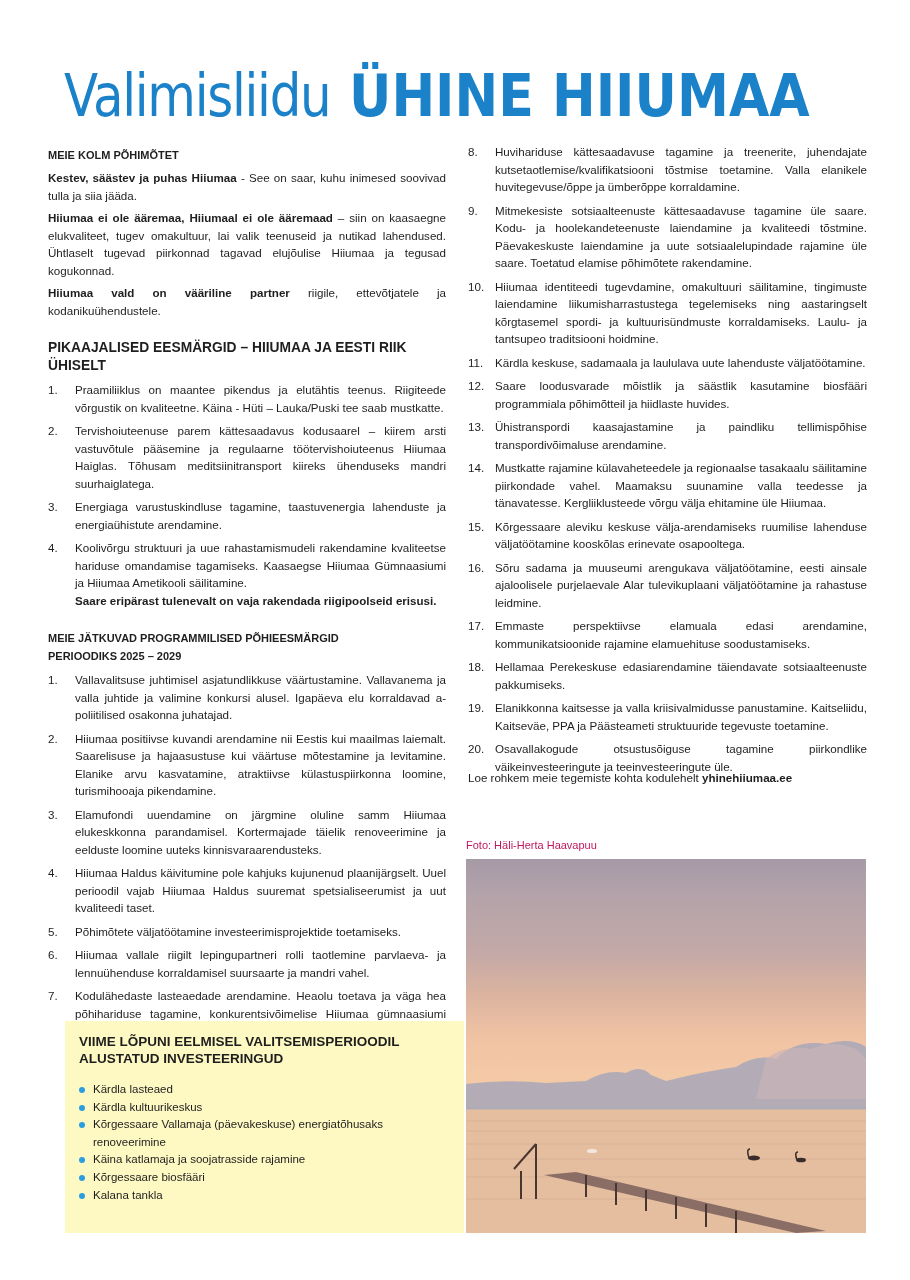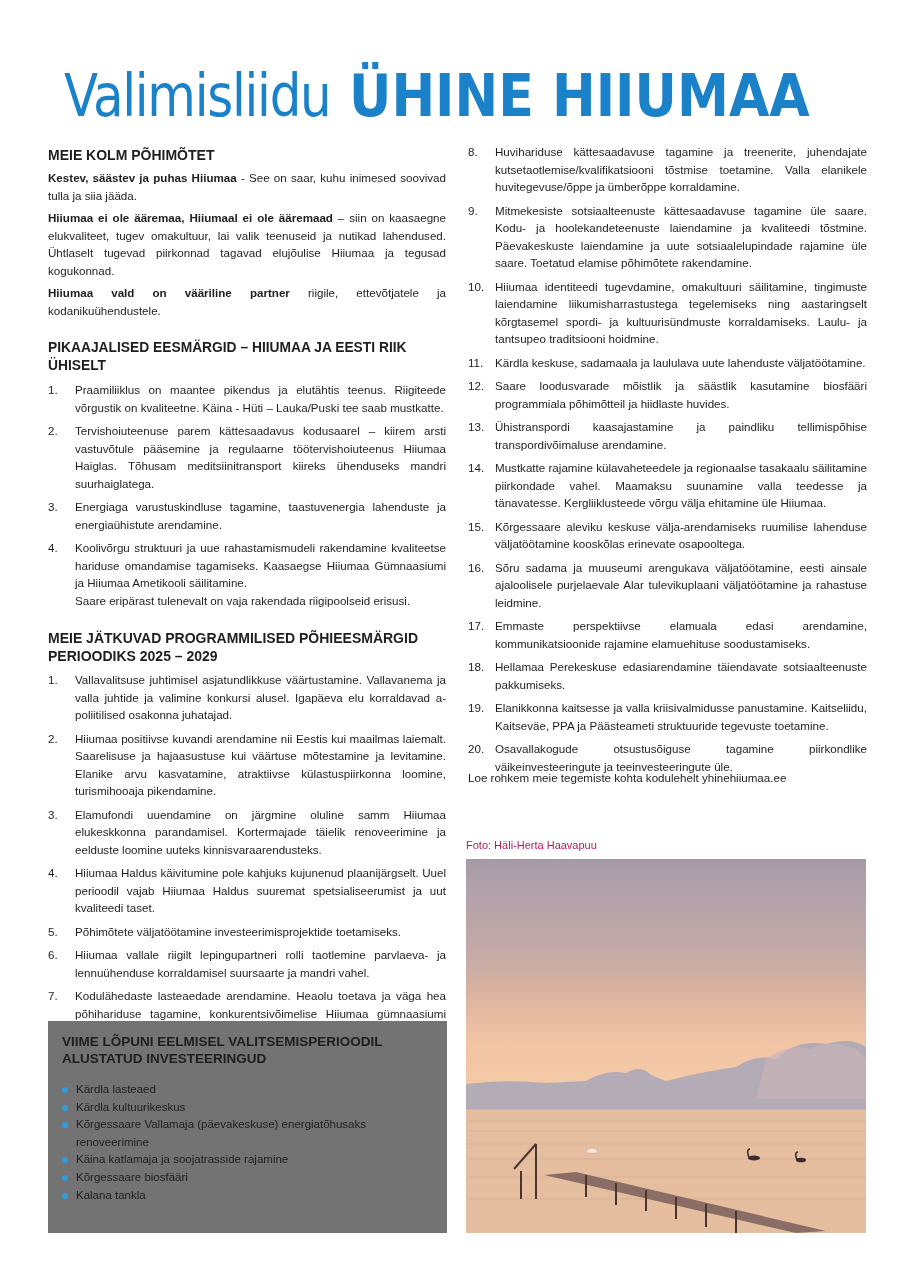--- a/index.html
+++ b/index.html
@@ -9,39 +9,39 @@
   .title { position: absolute; left: 48px; top: 40px; margin: 16px; white-space: nowrap;
            font-family: "DejaVu Sans", "Liberation Sans", sans-serif; font-weight: normal;
            font-size: 58px; line-height: 80px; letter-spacing: -1.5px; color: #1b82c9; }
   .title .light { font-weight: normal; transform: scaleX(0.86); transform-origin: left; display: inline-block; }
   .title .bold { font-weight: bold; margin-left: -42px; letter-spacing: 0px; display: inline-block; transform: scaleX(0.9); transform-origin: left; }
 
   .col { position: absolute; top: 146px; font-size: 11.6px; line-height: 17.5px; }
   .col-left { left: 48px; width: 398px; }
   .col-right { left: 468px; width: 399px; }
 
-  h2 { margin: 0; font-size: 14px; font-weight: bold; line-height: 18px; color: #1e1e1e; }
+  h2 { margin: 0; font-size: 11px; font-weight: bold; line-height: 18px; color: #1e1e1e; }
   p { margin: 0; text-align: justify; }
   .para { margin-top: 5px; }
   .sec { margin-top: 12px; }
 
   ol { margin: 0; padding: 0; list-style: none; }
   ol li { position: relative; padding-left: 27px; text-align: justify; margin-top: 6px; }
   ol li .num { position: absolute; left: 0; top: 0; }
-  ol li .sub { display: block; }
+  ol li .sub { display: block; font-weight: bold; }
 
-  .invest-box { position: absolute; left: 48px; top: 1021px; width: 399px; height: 212px;
-                background: #737373; box-sizing: border-box; padding: 12px 14px; }
+  .invest-box { position: absolute; left: 65px; top: 1021px; width: 399px; height: 212px;
+                background: #fef9c3; box-sizing: border-box; padding: 12px 14px; }
   .invest-box h2 { font-size: 13.5px; line-height: 17px; }
   .invest-box ul { list-style: none; margin: 14px 0 0 0; padding: 0; font-size: 11.5px; line-height: 17.6px; }
   .invest-box li { position: relative; padding-left: 14px; }
   .invest-box li .dot { position: absolute; left: 0; top: 6px; width: 6px; height: 6px; border-radius: 50%; background: #2a9ee0; }
 
   .more { position: absolute; left: 468px; top: 771px; font-size: 11.6px; }
-  .more b { font-weight: normal; }
+  .more b { font-weight: bold; }
   .credit { position: absolute; left: 466px; top: 839px; font-size: 11px; color: #be185d; }
 
   .photo { position: absolute; left: 466px; top: 859px; width: 400px; height: 374px; overflow: hidden;
            background: linear-gradient(to bottom,#a69aa6 0%,#b4a3aa 10%,#c3a9a7 25%,#dbb39f 36%,#f0c3a4 48%,#f4c9a6 58%,#f3c8a4 66%,#9fa3b3 68%,#c7b1ad 71%,#eac4a6 75%,#e7c0a2 85%,#d7b19b 100%); }
 </style>
 </head>
 <body>
 
 <h1 class="title"><span class="light">Valimisliidu</span> <span class="bold">ÜHINE HIIUMAA</span></h1>
 

